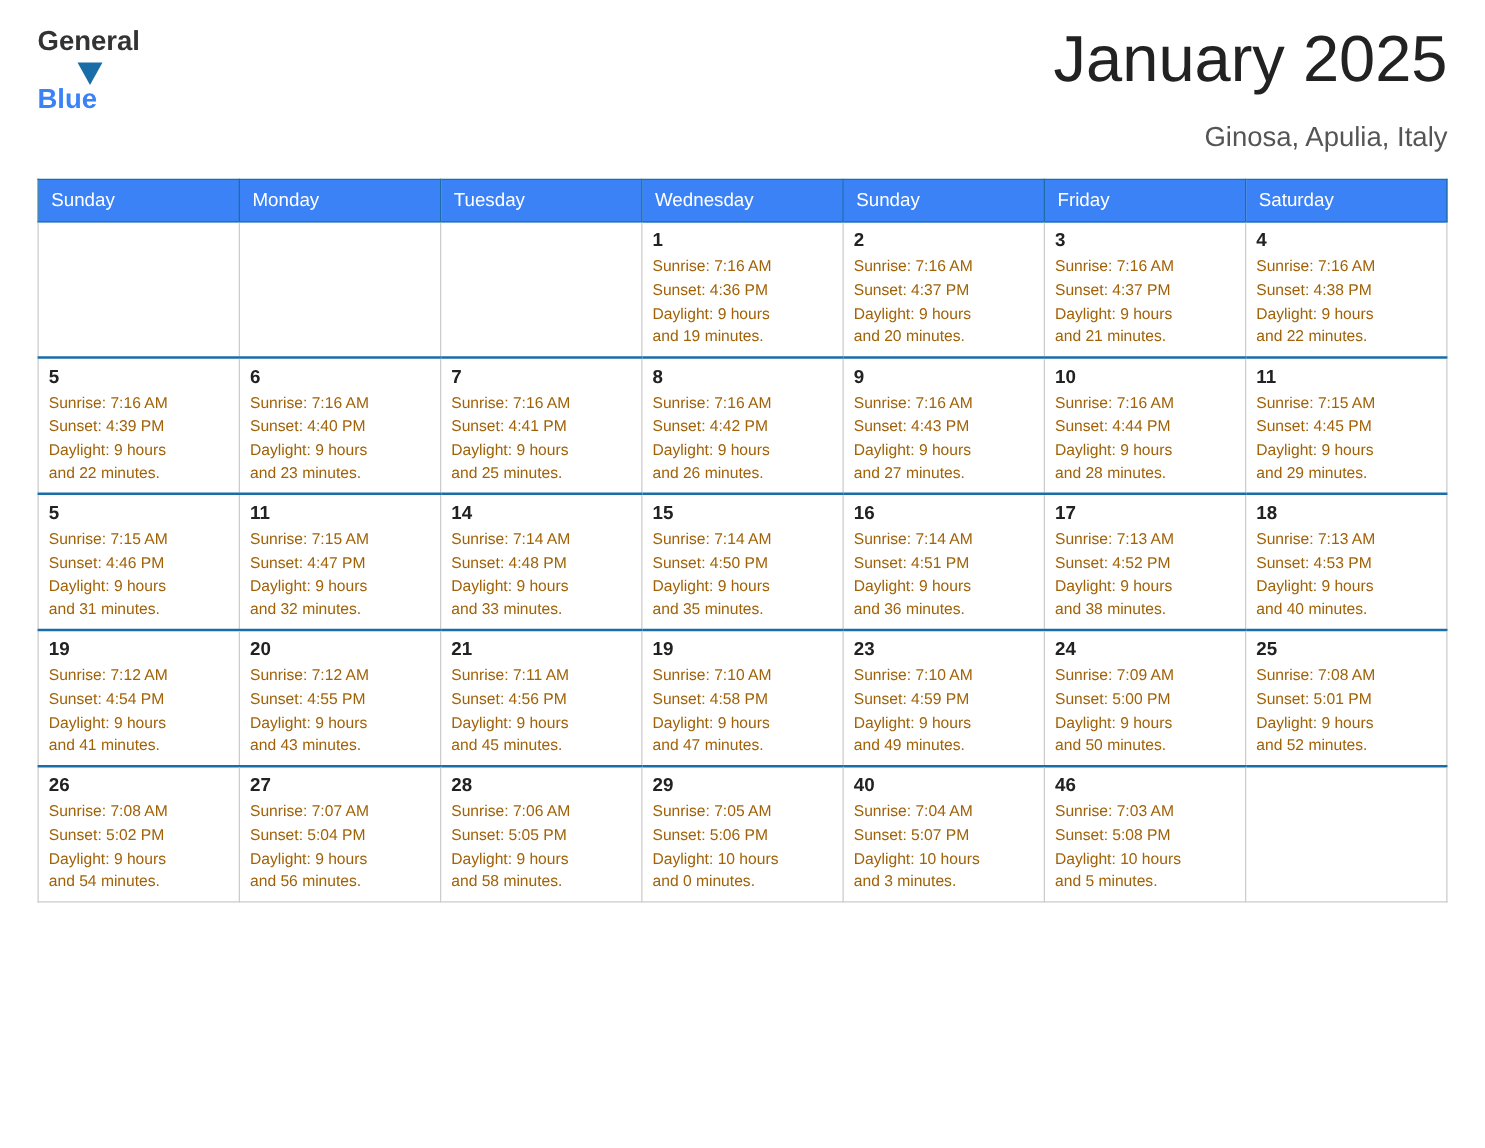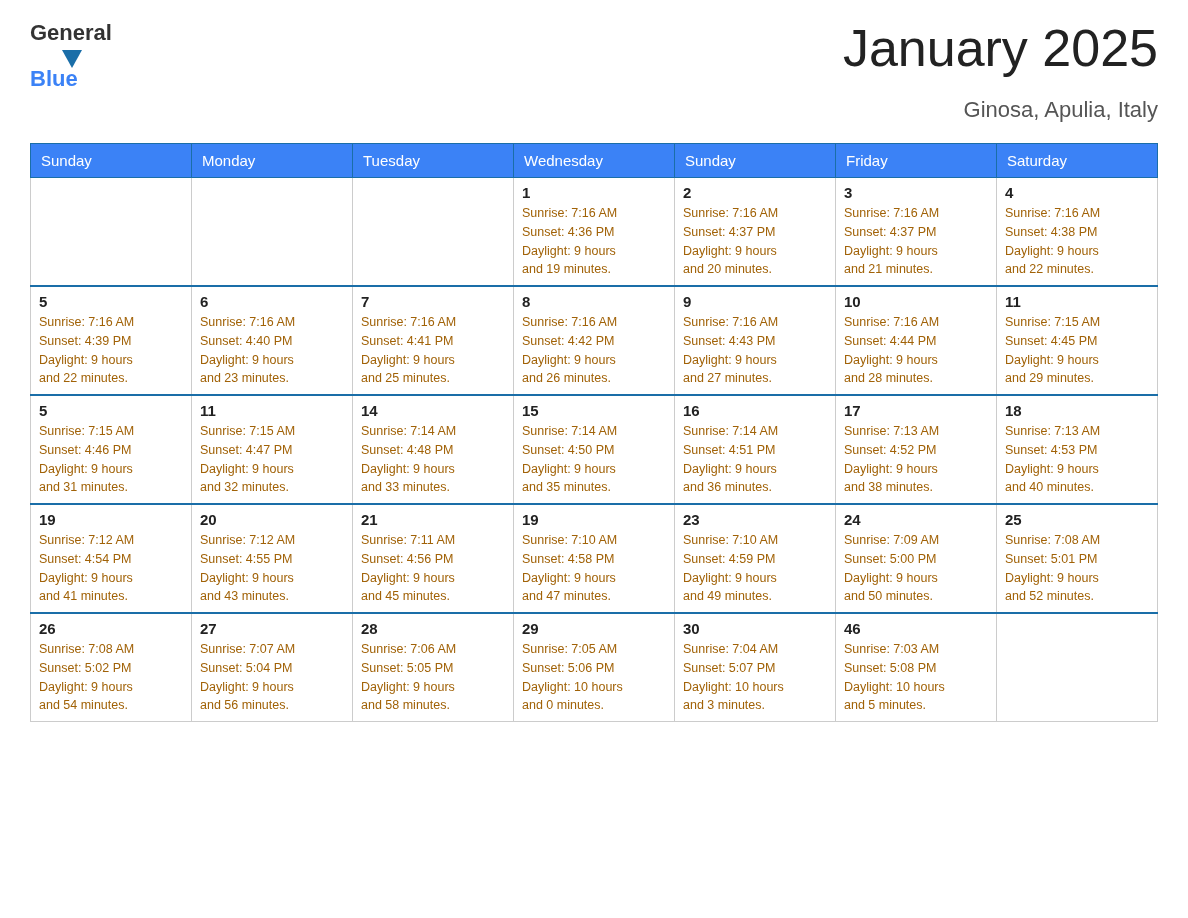--- a/index.html
+++ b/index.html
@@ -253,21 +253,21 @@
         </td>
         <td>
           <div class="day-number">28</div>
           <div class="day-info">Sunrise: 7:06 AM<br>Sunset: 5:05 PM<br>Daylight: 9 hours<br>and 58 minutes.</div>
         </td>
         <td>
           <div class="day-number">29</div>
           <div class="day-info">Sunrise: 7:05 AM<br>Sunset: 5:06 PM<br>Daylight: 10 hours<br>and 0 minutes.</div>
         </td>
         <td>
-          <div class="day-number">30</div>
+          <div class="day-number">40</div>
           <div class="day-info">Sunrise: 7:04 AM<br>Sunset: 5:07 PM<br>Daylight: 10 hours<br>and 3 minutes.</div>
         </td>
         <td>
           <div class="day-number">46</div>
           <div class="day-info">Sunrise: 7:03 AM<br>Sunset: 5:08 PM<br>Daylight: 10 hours<br>and 5 minutes.</div>
         </td>
         <td class="empty-cell"></td>
       </tr>
     </tbody>
 </table>

